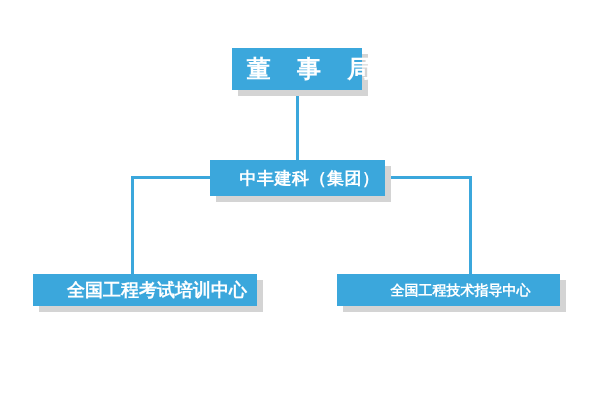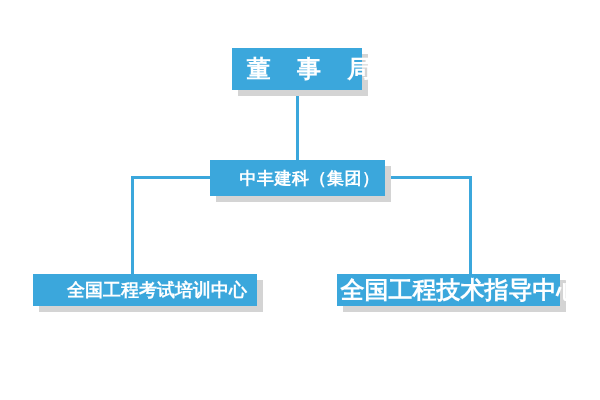--- a/index.html
+++ b/index.html
@@ -85,21 +85,21 @@
   }
 
   
   #node-tech-center {
     left: 337px;
     top: 274px;
     width: 223px;
     height: 32px;
   }
   #node-tech-center .node-label {
-    font-size: 24px;
+    font-size: 14px;
     letter-spacing: 0px;
   }
 </style>
 </head>
 <body>
 
 <div id="org-chart">
 
   <div class="connector" style="left:296px; top:90px; width:3px; height:70px;"></div>
 

